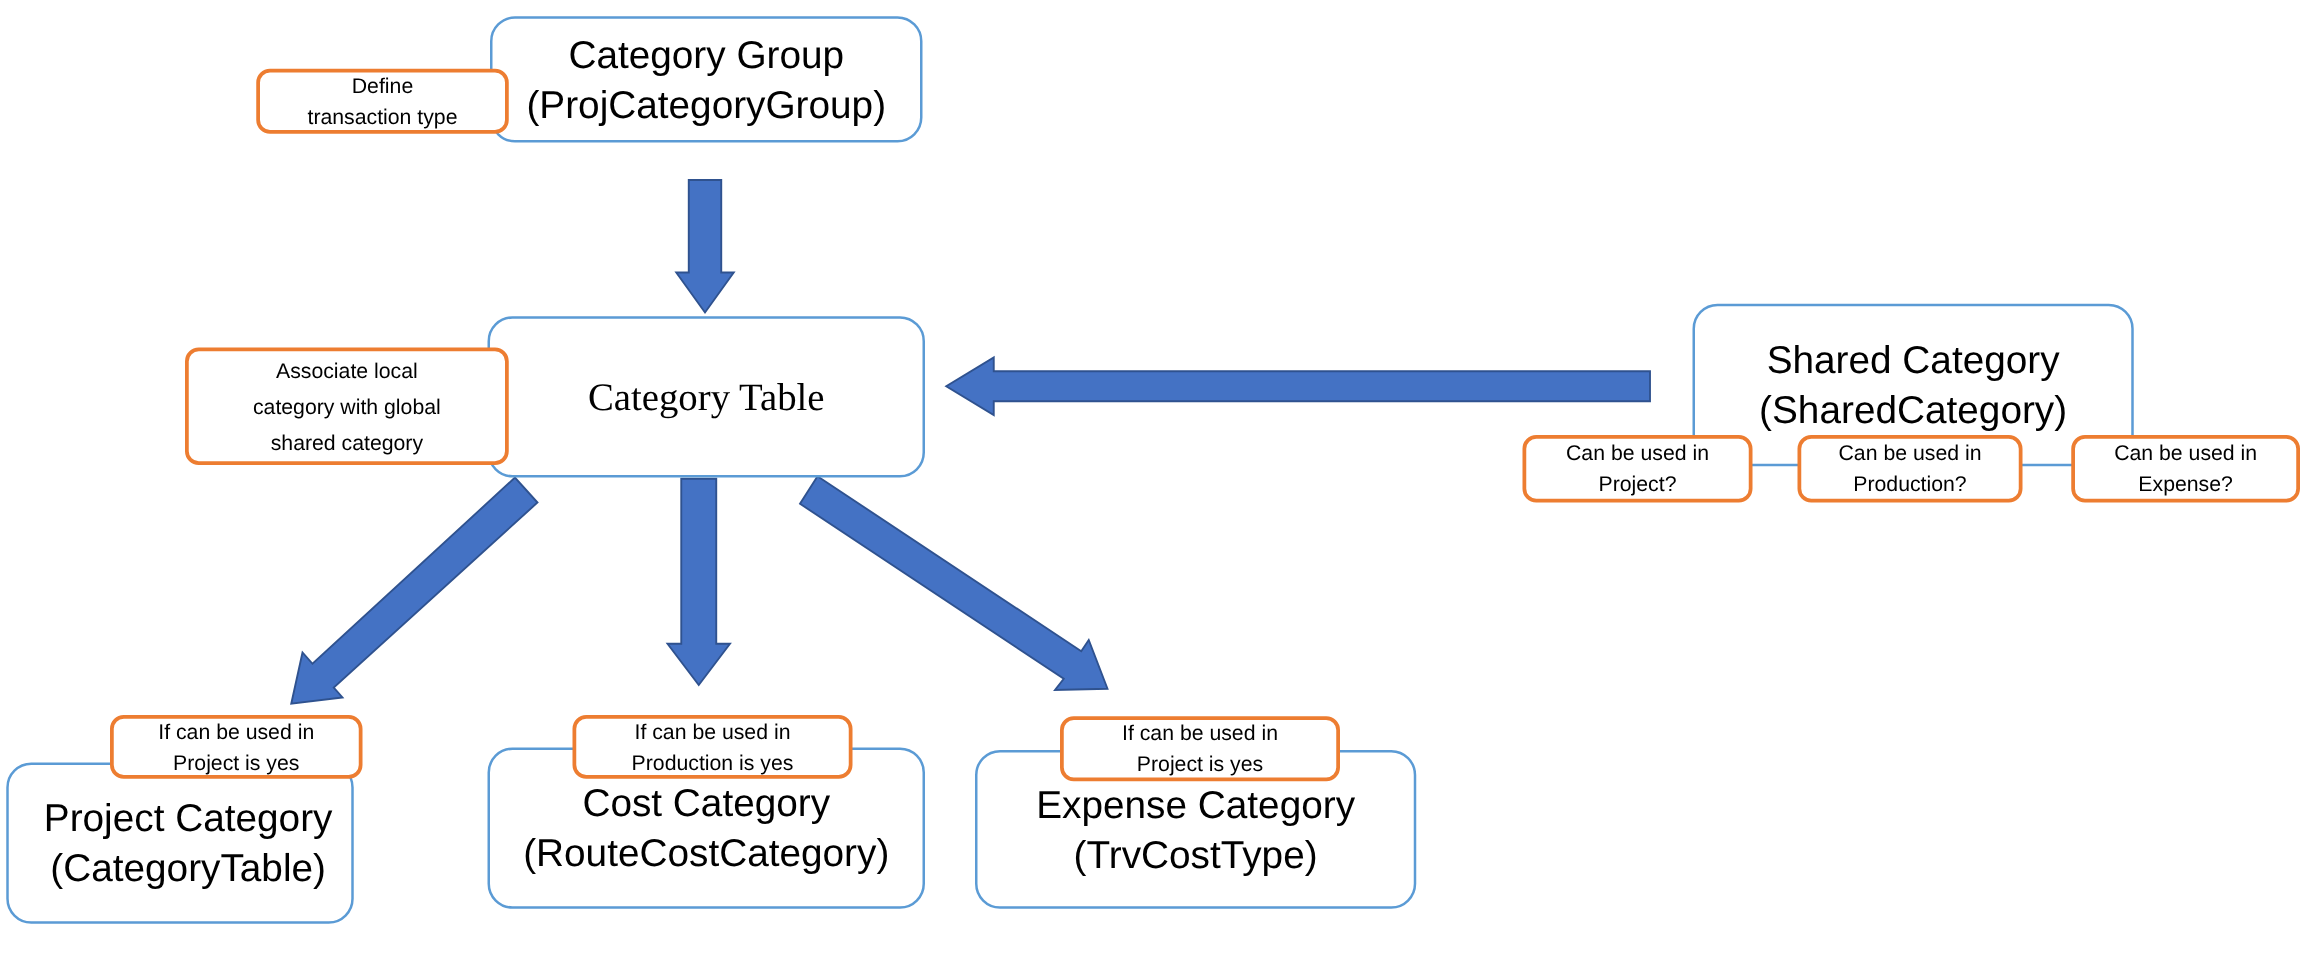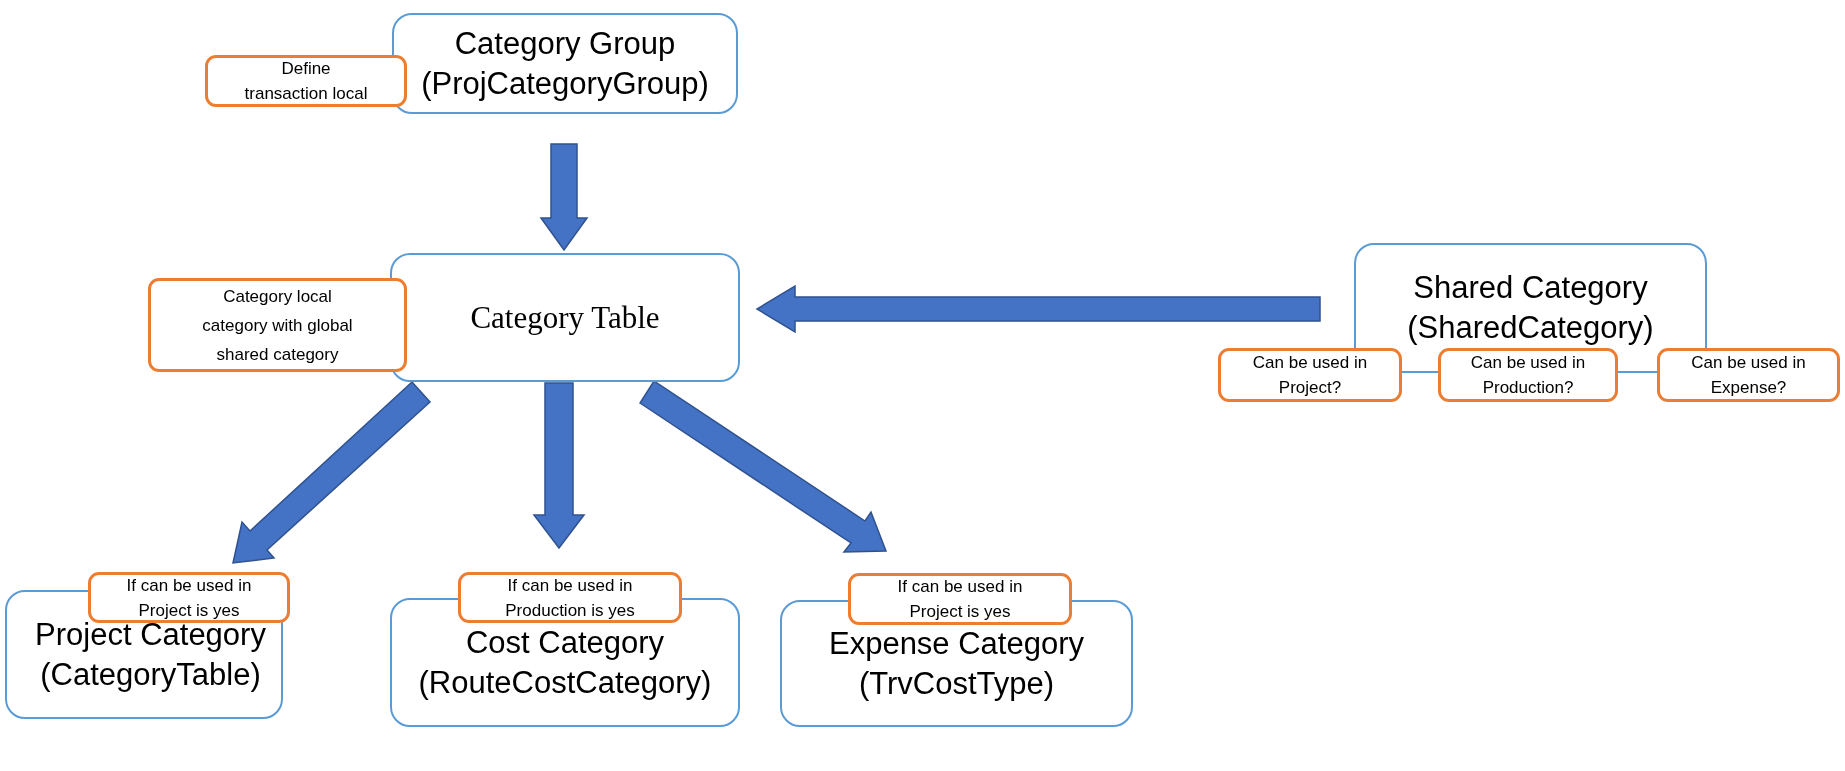--- a/index.html
+++ b/index.html
@@ -24,21 +24,21 @@
     border:3px solid var(--callout-border,#ED7D31); border-radius:11px;
     display:flex; flex-direction:column; align-items:center; justify-content:center;
     text-align:center; font-size:17px; line-height:25px; z-index:3;
   }
   .callout.three { line-height:29px; }
 
   
   #node-category-group   { left:392px;  top:13px;  width:346px; height:101px; }
   #node-category-table   { left:390px;  top:253px; width:350px; height:129px;font-family:Liberation Serif, serif; }
   #node-shared-category  { left:1354px; top:243px; width:353px; height:130px; }
-  #node-project-category { left:5px;    top:590px; width:278px; height:129px;padding-left:13px; }
+  #node-project-category { left:5px;    top:610px; width:278px; height:129px;padding-left:13px; }
   #node-cost-category    { left:390px;  top:598px; width:350px; height:129px;text-align:center; }
   #node-expense-category { left:780px;  top:600px; width:353px; height:127px; }
 
   
   #callout-define-transaction-type { left:205px;  top:55px;  width:202px; height:52px; }
   #callout-associate-local         { left:148px;  top:278px; width:259px; height:94px; }
   #callout-can-project             { left:1218px; top:348px; width:184px; height:54px; }
   #callout-can-production          { left:1438px; top:348px; width:180px; height:54px; }
   #callout-can-expense             { left:1657px; top:348px; width:183px; height:54px; }
   #callout-if-project              { left:88px;   top:572px; width:202px; height:51px; }
@@ -82,25 +82,25 @@
     <span>(RouteCostCategory)</span>
   </div>
 
   <div class="node" id="node-expense-category">
     <span>Expense Category</span>
     <span>(TrvCostType)</span>
   </div>
 
   <div class="callout" id="callout-define-transaction-type">
     <span>Define</span>
-    <span>transaction local</span>
+    <span>transaction type</span>
   </div>
 
   <div class="callout three" id="callout-associate-local">
-    <span>Category local</span>
+    <span>Associate local</span>
     <span>category with global</span>
     <span>shared category</span>
   </div>
 
   <div class="callout" id="callout-can-project">
     <span>Can be used in</span>
     <span>Project?</span>
   </div>
 
   <div class="callout" id="callout-can-production">

